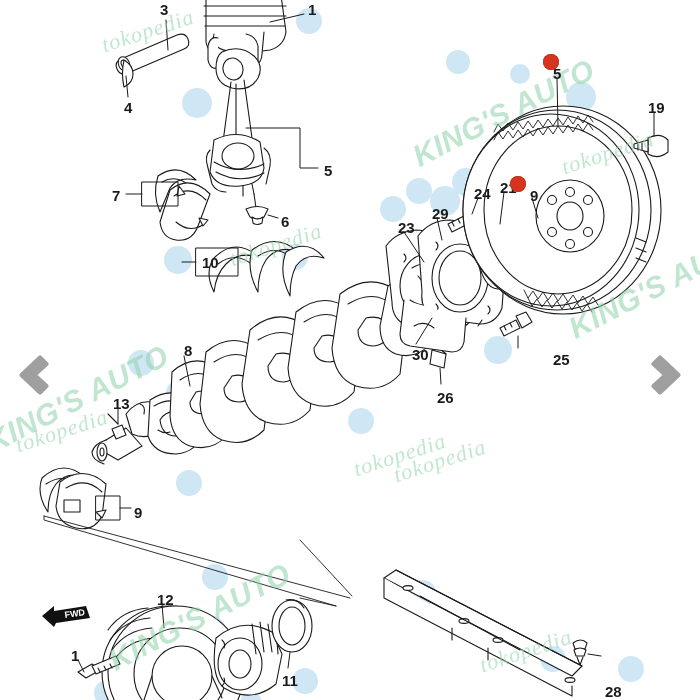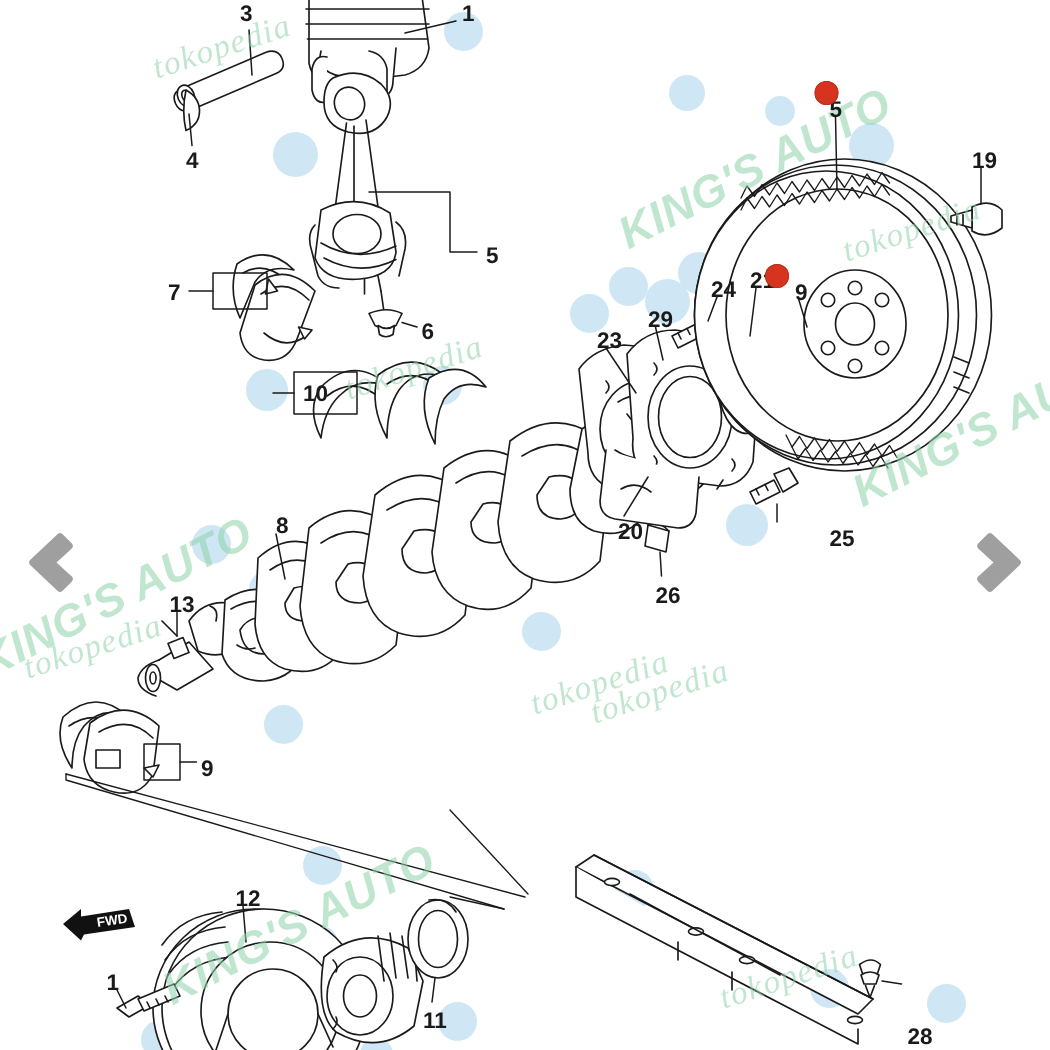--- a/index.html
+++ b/index.html
@@ -421,21 +421,21 @@
       <div class="lbl" style="left: 112px; top: 188px;">7</div>
       <div class="lbl" style="left: 184px; top: 343px;">8</div>
       <div class="lbl" style="left: 134px; top: 505px;">9</div>
       <div class="lbl" style="left: 168px; top: 255px; margin-left: 34px;">10</div>
       <div class="lbl" style="left: 282px; top: 673px;">11</div>
       <div class="lbl" style="left: 157px; top: 592px;">12</div>
       <div class="lbl" style="left: 113px; top: 396px;">13</div>
       <div class="lbl" style="left: 71px; top: 648px;">1</div>
       <div class="lbl" style="left: 553px; top: 66px;">5</div>
       <div class="lbl" style="left: 648px; top: 100px;">19</div>
-      <div class="lbl" style="left: 412px; top: 347px;">20</div>
+      <div class="lbl" style="left: 412px; top: 347px;">30</div>
       <div class="lbl" style="left: 500px; top: 180px;">21</div>
       <div class="lbl" style="left: 432px; top: 206px;">29</div>
       <div class="lbl" style="left: 398px; top: 220px;">23</div>
       <div class="lbl" style="left: 474px; top: 186px;">24</div>
       <div class="lbl" style="left: 513px; top: 352px; margin-left: 40px;">25</div>
       <div class="lbl" style="left: 437px; top: 390px;">26</div>
       <div class="lbl" style="left: 605px; top: 684px;">28</div>
       <div class="lbl" style="left: 530px; top: 188px;">9</div>
       <div class="marker" style="left: 543px; top: 54px; width: 16px; height: 16px; background: rgb(214, 52, 30);"></div>
       <div class="marker" style="left: 510px; top: 176px; width: 16px; height: 16px; background: rgb(214, 52, 30);"></div>

